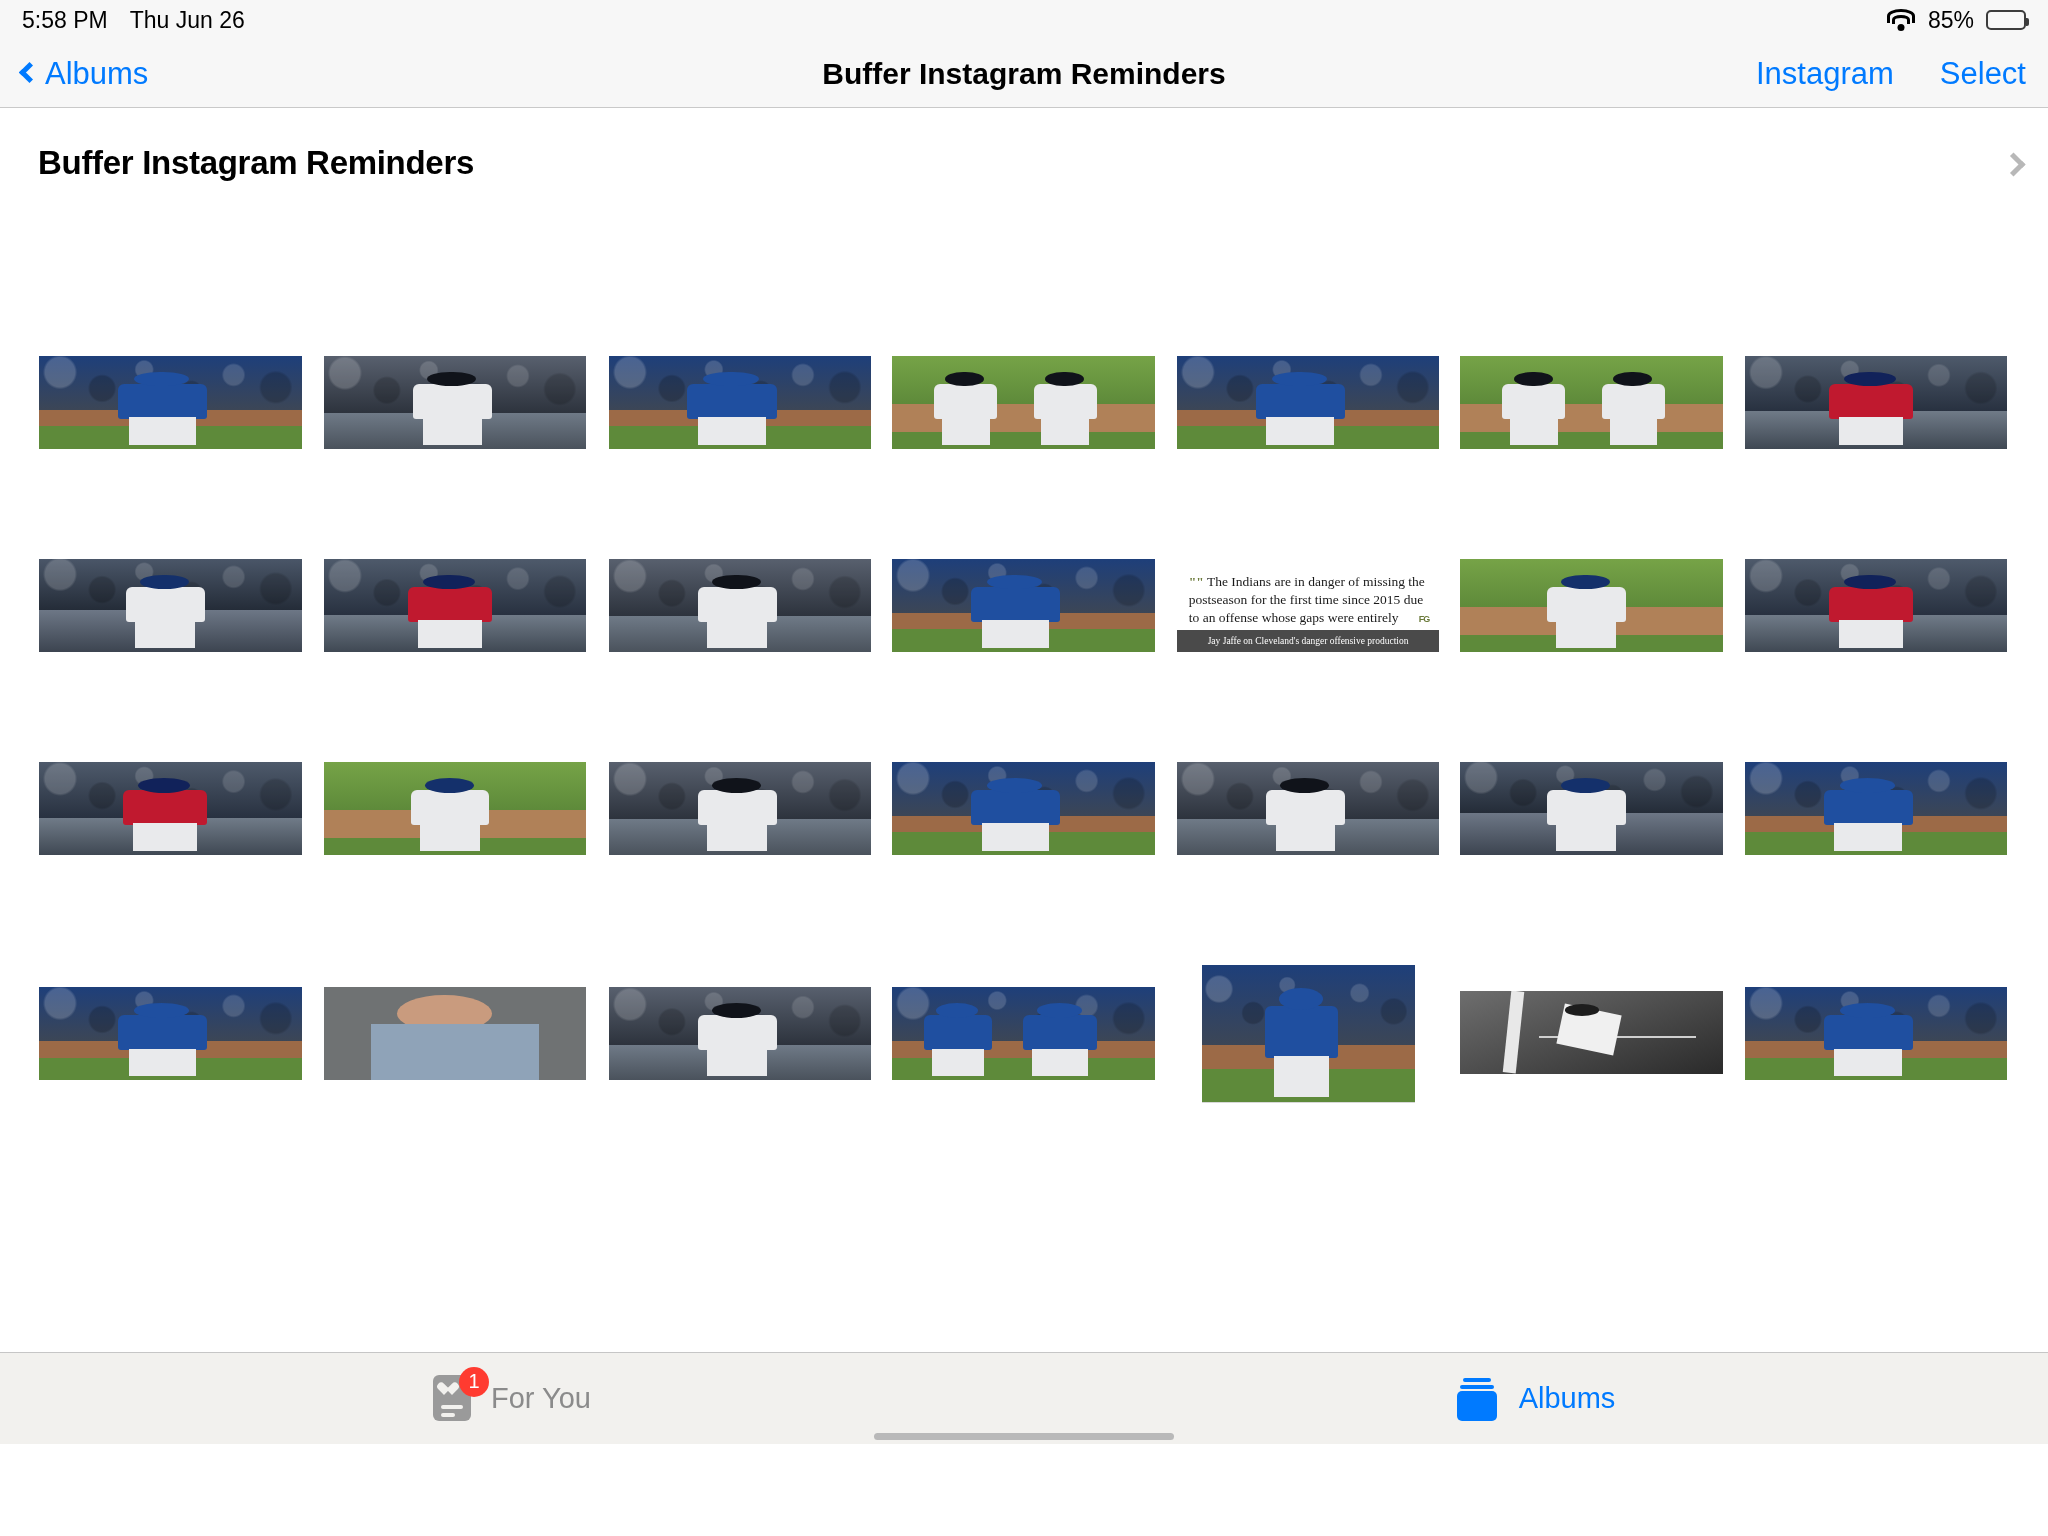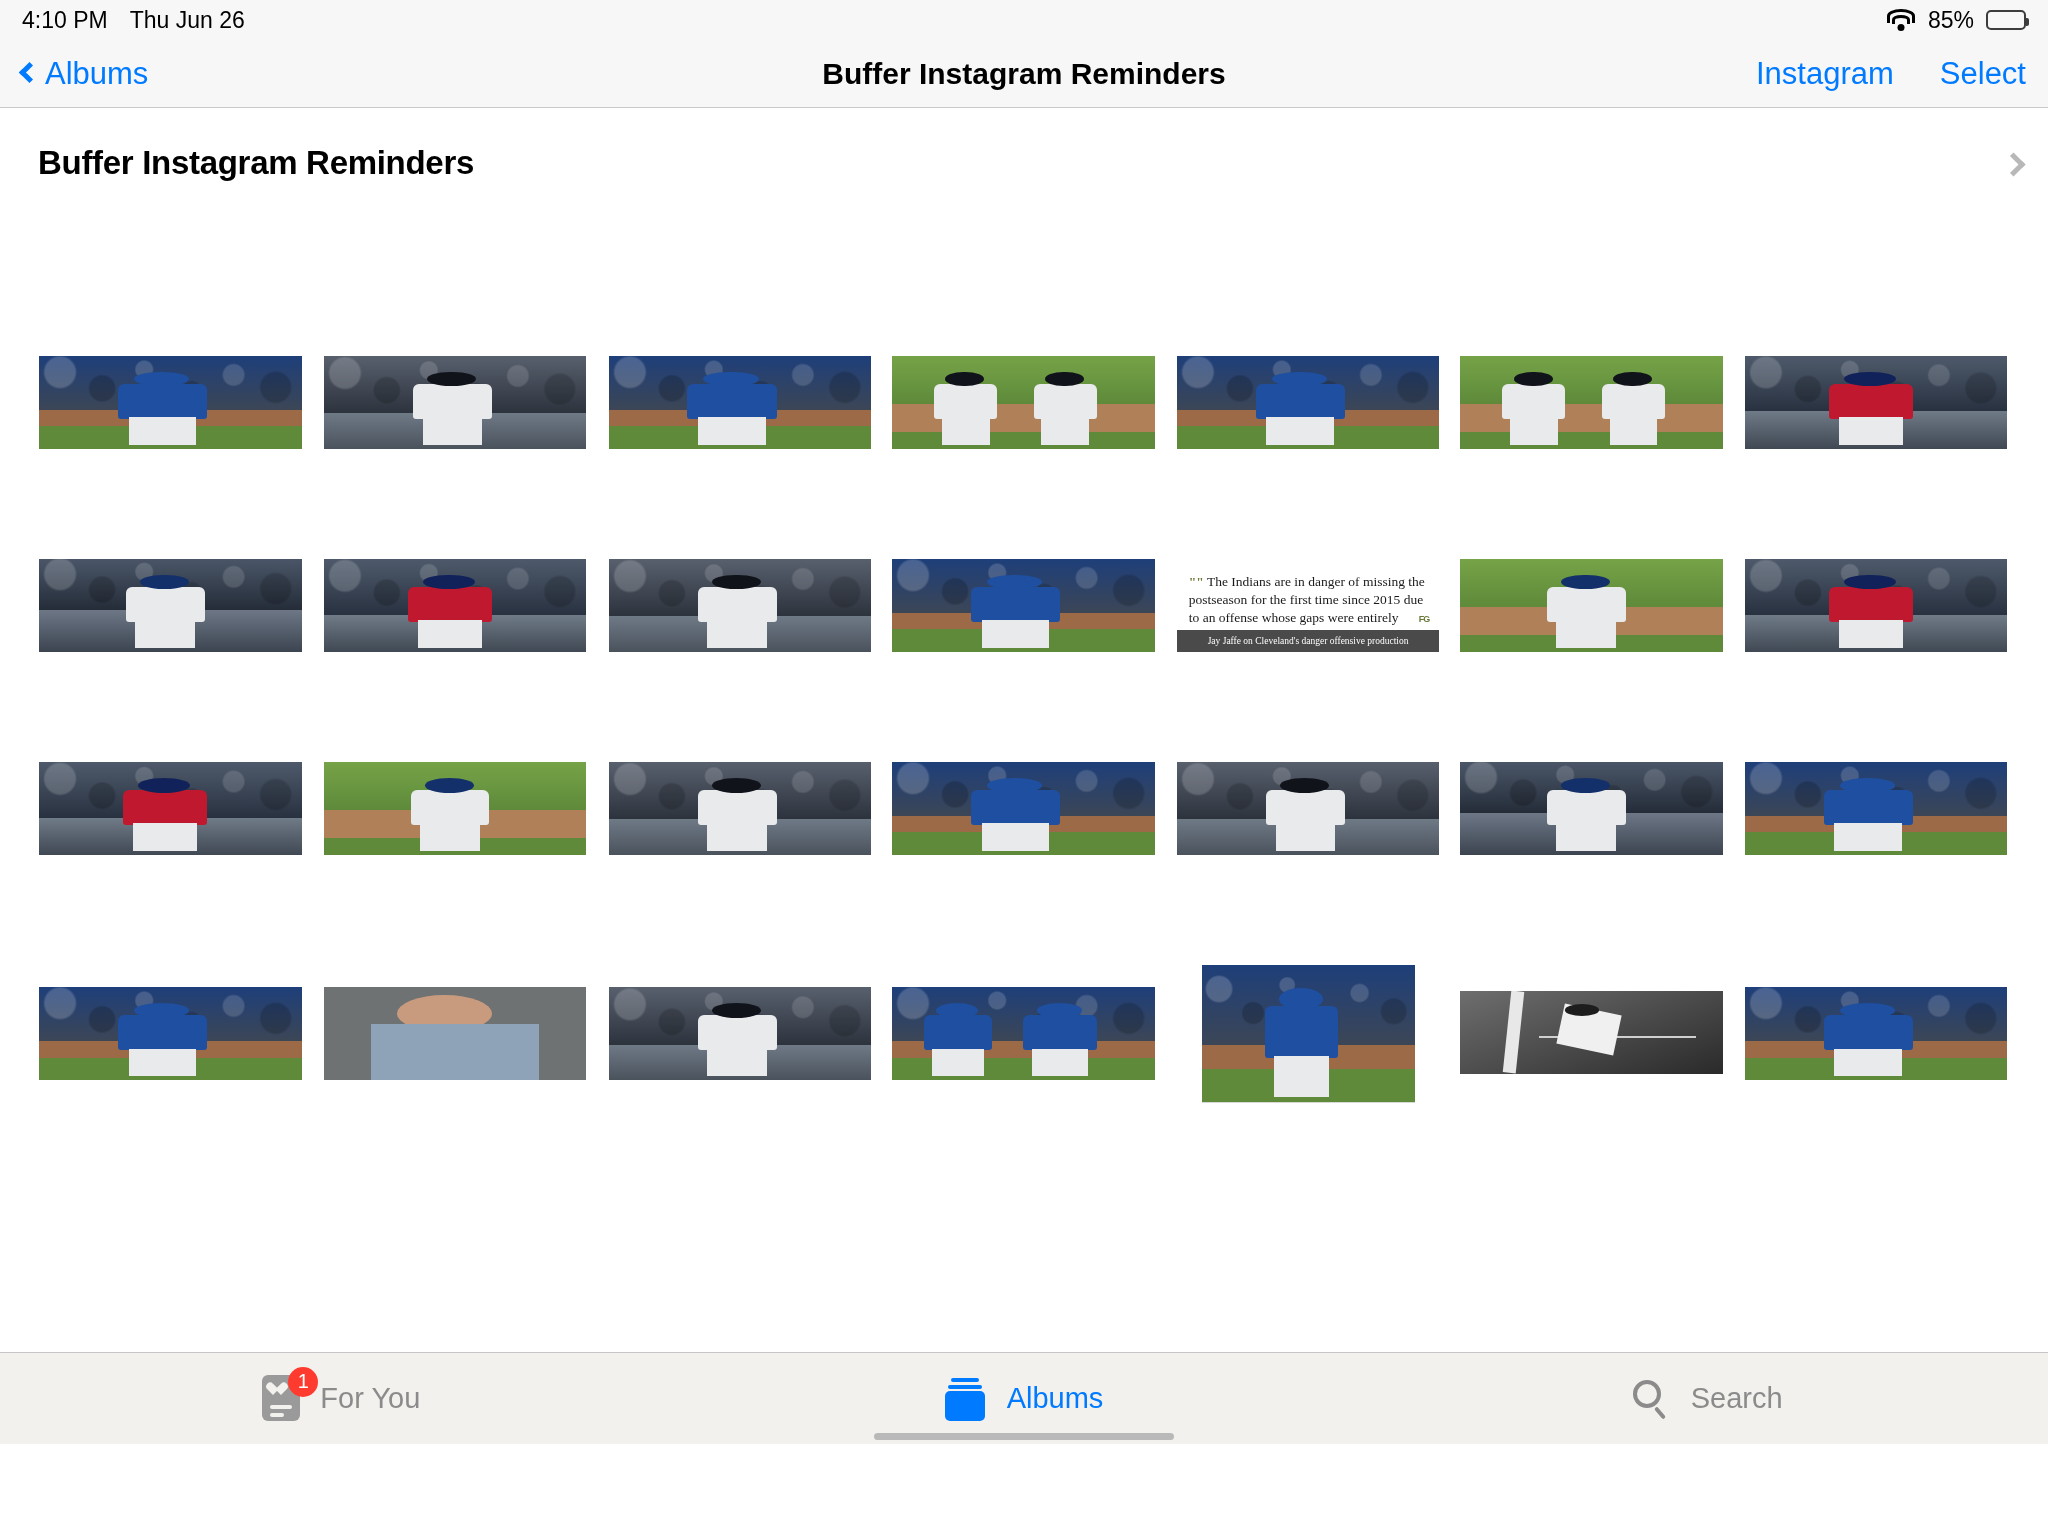--- a/index.html
+++ b/index.html
@@ -204,21 +204,21 @@
     position:absolute; left:50%; transform:translateX(-50%);
     bottom:4px; width:300px; height:7px;
     background:#b9b9b9; border-radius:4px;
   }
 </style>
 </head>
 <body>
 
 <div class="status-bar">
   <div class="status-left">
-    <span>4:10 PM</span>
+    <span>5:58 PM</span>
     <span>Thu Jun 26</span>
   </div>
   <div class="status-right">
     <span class="wifi-icon">
       <span></span>
         <span></span>
         <span class="dot"></span>
     </span>
     <span>85%</span>
     <span class="battery">
@@ -565,24 +565,15 @@
       <div class="tab active">
         <span style="position:relative;display:inline-flex;">
           <span class="icon-albums">
             <span class="t2"></span>
             <span class="t1"></span>
             <span class="body"></span>
           </span>
         </span>
         <span class="tab-label">Albums</span>
       </div>
-      <div class="tab">
-        <span style="position:relative;display:inline-flex;">
-          <span class="icon-search">
-            <span class="ring"></span>
-            <span class="handle"></span>
-          </span>
-        </span>
-        <span class="tab-label">Search</span>
-      </div>
     </div>
   <div class="home-indicator"></div>
 </div>
 
 </body></html>

